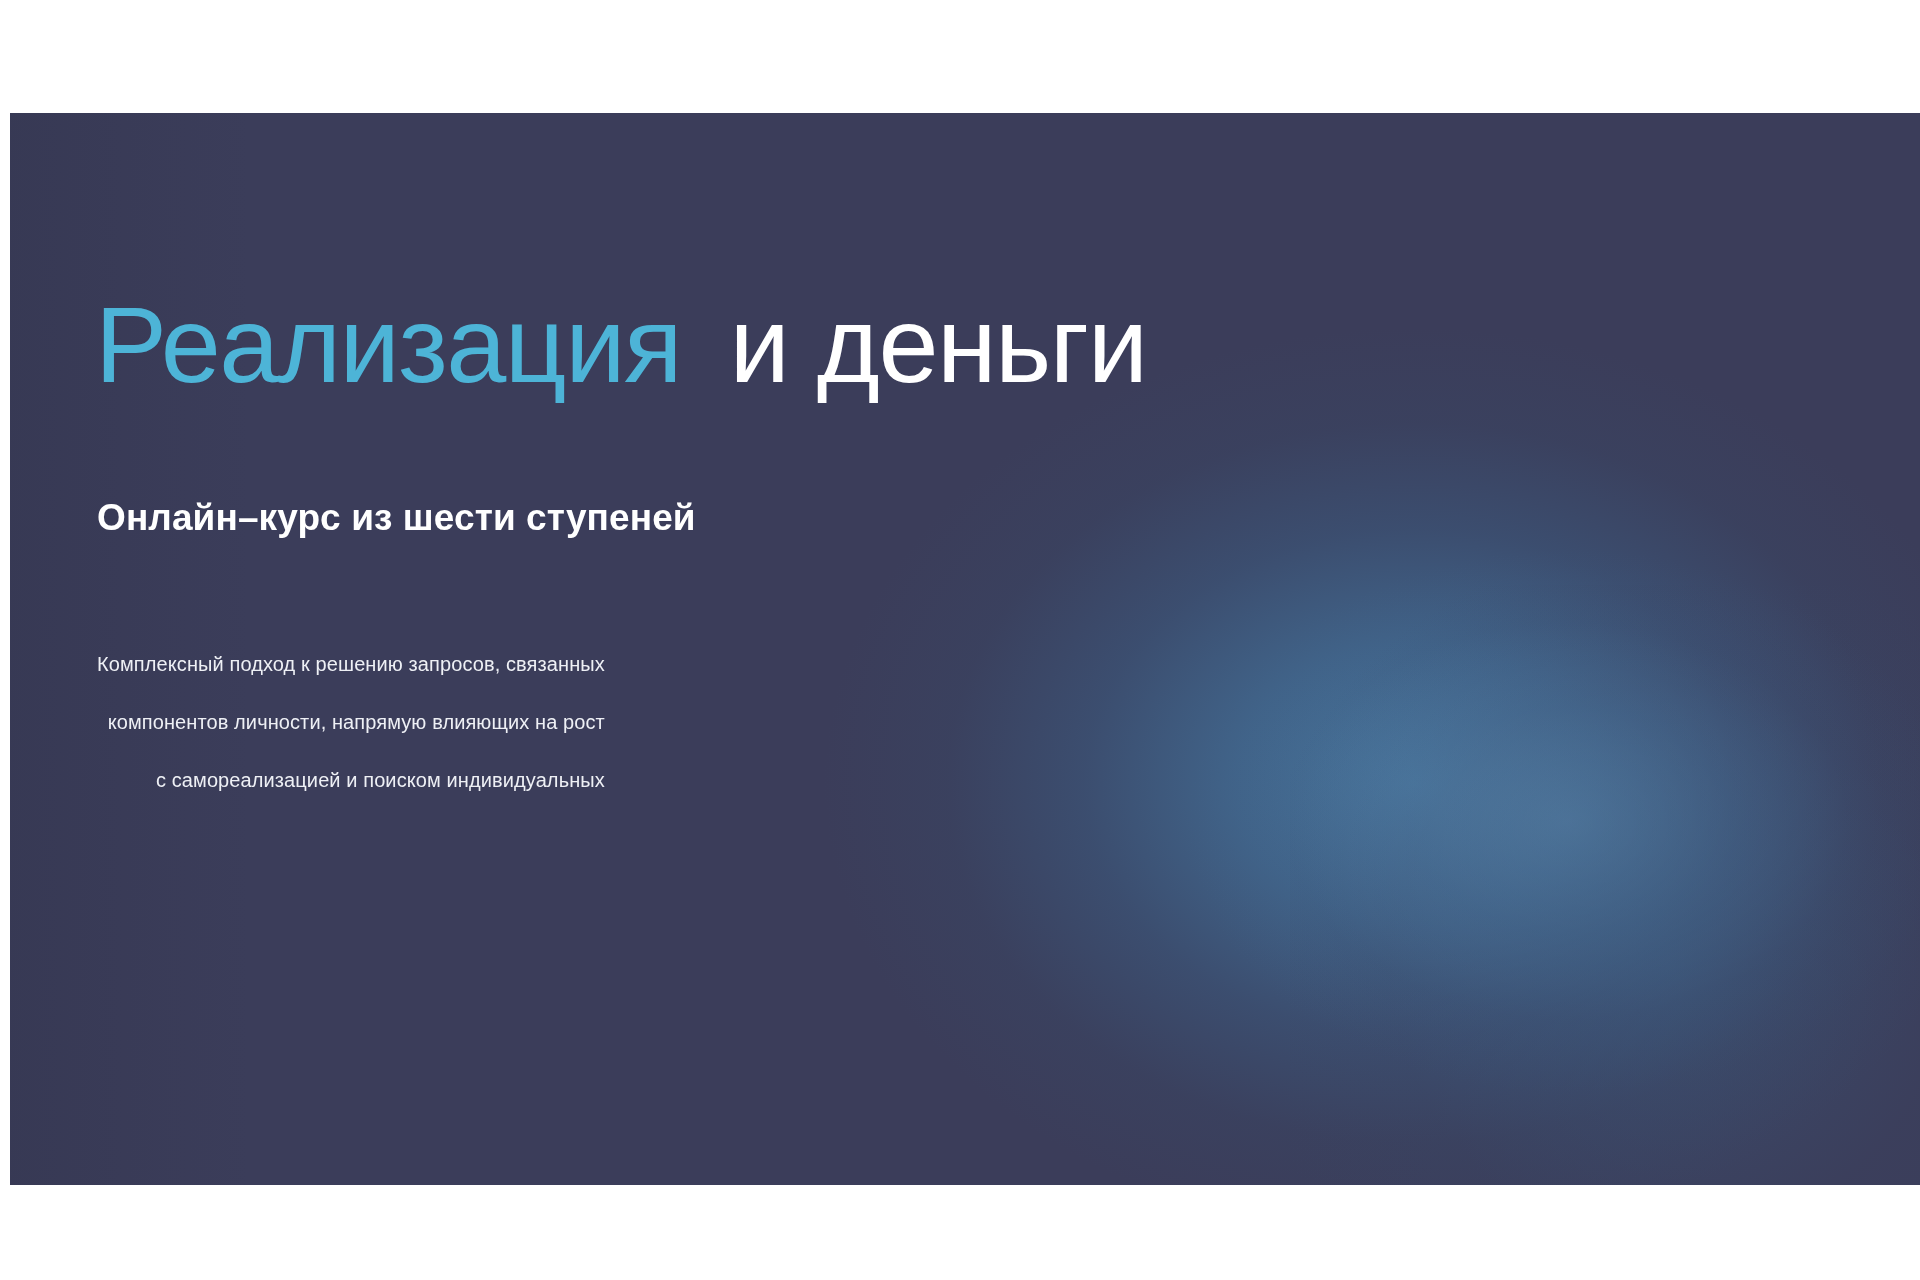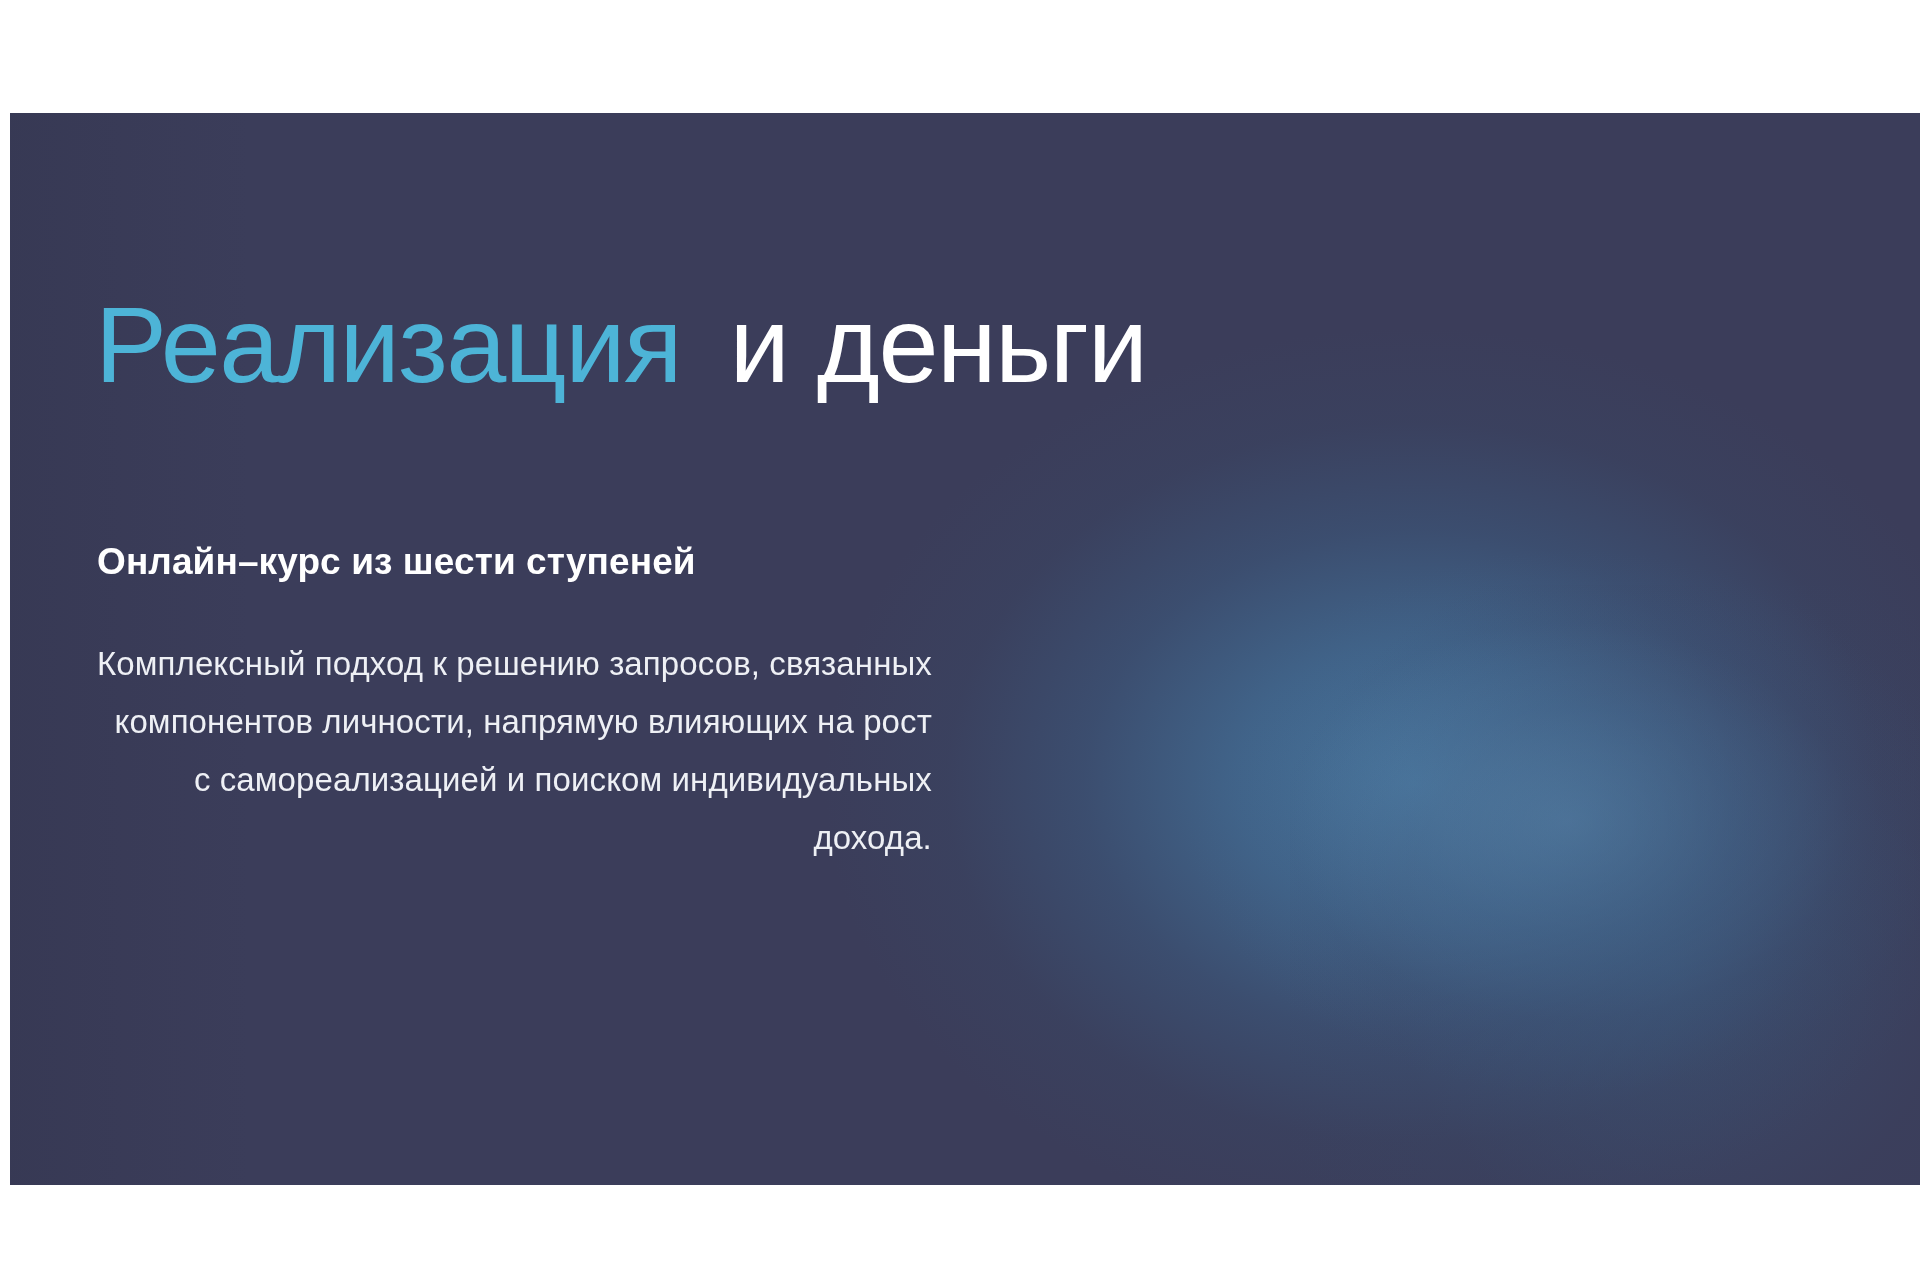--- a/index.html
+++ b/index.html
@@ -86,30 +86,29 @@
 
   
   .subhead{
     position:absolute;
     left:2px; top:370px;
     color:#ffffff;
     font-size:37px;
     font-weight:700;
     line-height:49px;
     letter-spacing:0.1px;
-    margin-top:44px;
   }
   .subhead div{ white-space:nowrap; }
 
   
   .body-copy{
     position:absolute;
     left:2px; top:517px;
     color:#eef0f5;
-    font-size:33px;
+    font-size:20px;
     font-weight:400;
     line-height:48px;
     letter-spacing:0.1px;
   }
   .body-copy div{ white-space:nowrap; }
 </style>
 </head>
 <body>
 
 <div id="screen">
@@ -126,19 +125,18 @@
       <h1 class="headline"><span class="accent">Реализация</span><span class="sp"> </span><span class="plain">и деньги</span></h1>
 
       <div class="subhead">
         <div>Онлайн–курс из шести ступеней</div>
       </div>
 
       <div class="body-copy">
         <div>Комплексный подход к решению запросов, связанных</div>
         <div>компонентов личности, напрямую влияющих на рост</div>
         <div>с самореализацией и поиском индивидуальных</div>
-        <div>дохода.</div>
       </div>
 
     </div>
   </div>
 
 </div>
 
 </body></html>

